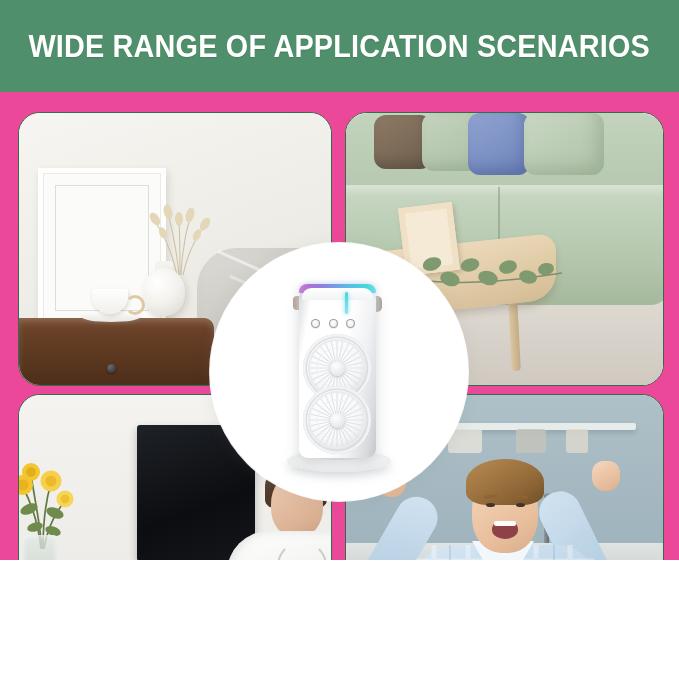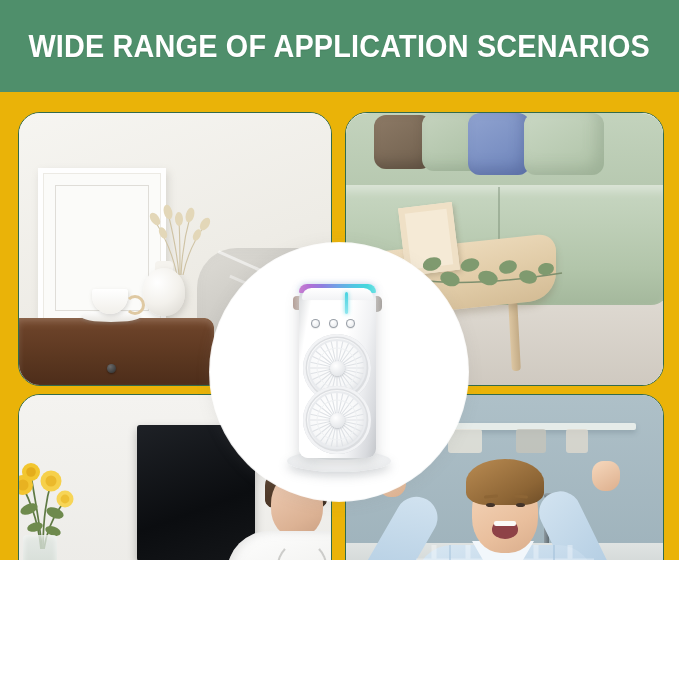--- a/index.html
+++ b/index.html
@@ -9,21 +9,21 @@
     background: #ffffff;
   }
   body {
     font-family: "Liberation Sans", sans-serif;
   }
 
   #page {
     position: relative;
     width: 679px;
     height: 560px;
-    background: #eab308;
+    background: #ec4899;
     overflow: hidden;
   }
 
   
   #header-banner {
     position: absolute;
     left: 0; top: 0;
     width: 679px;
     height: 92px;
     background: #4f8f6b;

